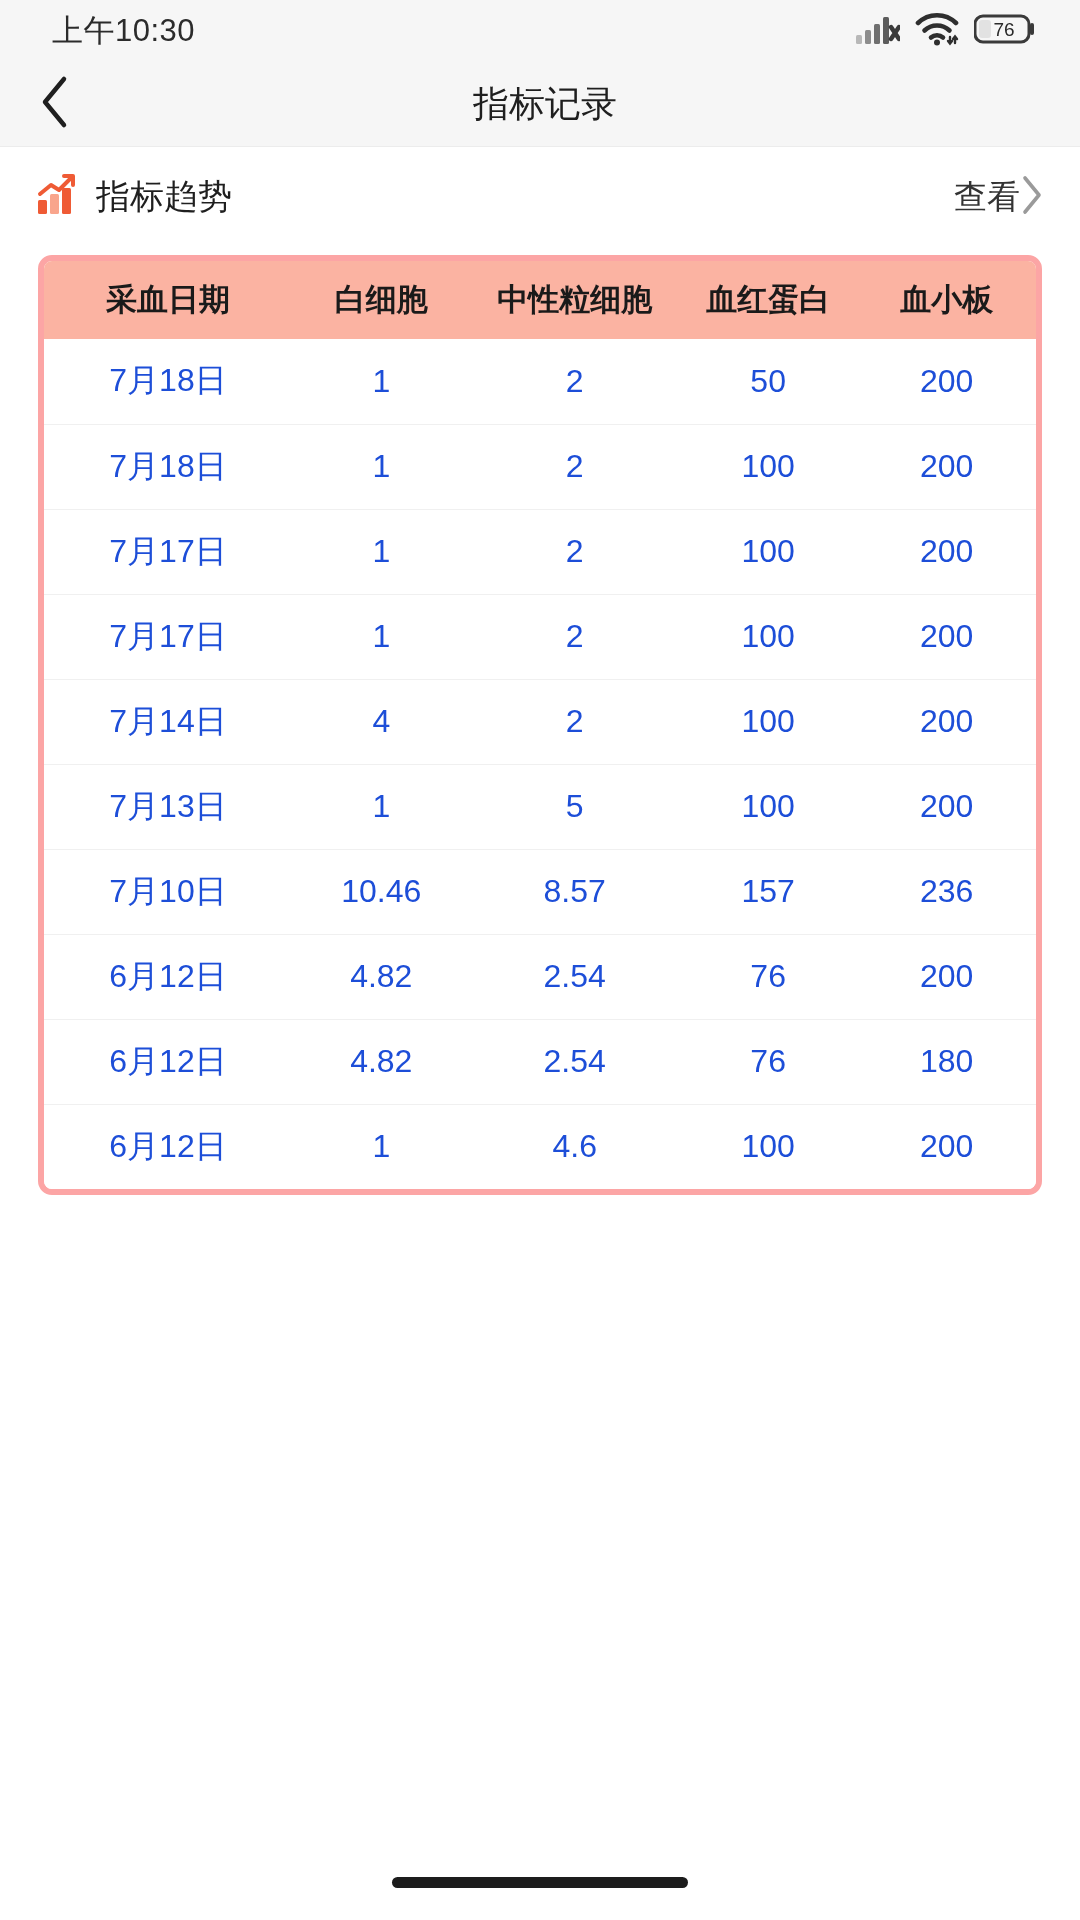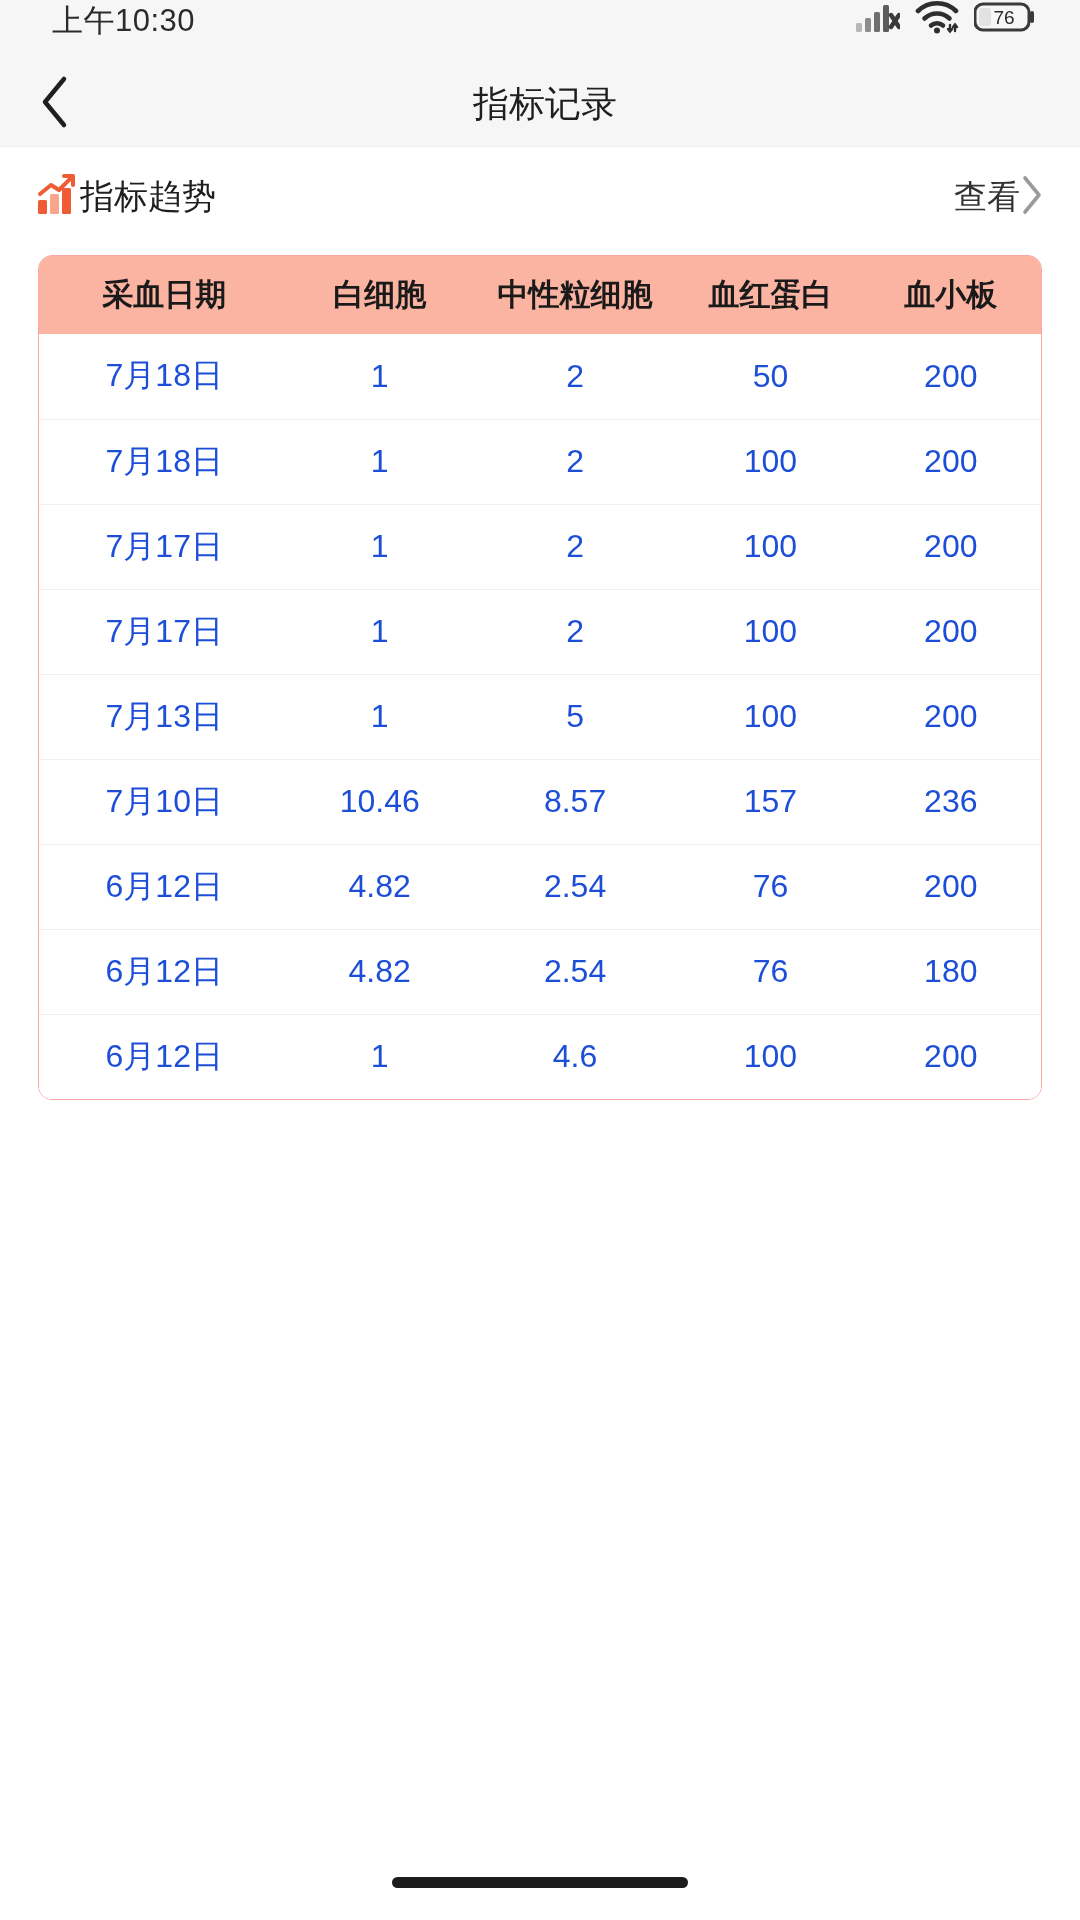--- a/index.html
+++ b/index.html
@@ -6,21 +6,21 @@
   html, body {
     width:1080px; height:1920px;
     font-family:"Liberation Sans","DejaVu Sans",sans-serif;
     background:#ffffff; overflow:hidden;
   }
   #screen { position:relative; width:1080px; height:1920px; background:#ffffff; }
 
   
   .statusbar {
     height:62px; background:#f6f6f6;
-    display:flex; align-items:flex-start; justify-content:space-between;
+    display:flex; align-items:center; justify-content:space-between;
     padding:0 44px 0 52px;
   }
   .status-time { font-size:31px; color:#2b2b2b; letter-spacing:0.5px; }
   .status-icons { display:flex; align-items:center; gap:15px; }
   .ico { display:block; }
 
   
   .navbar {
     height:85px; background:#f6f6f6;
     display:flex; align-items:center; position:relative;
@@ -31,29 +31,29 @@
     position:absolute; left:0; right:0; text-align:center;
     font-size:36px; color:#1f1f1f; pointer-events:none;padding-left:10px;
   }
 
   
   .trend-row {
     height:100px; background:#ffffff;
     display:flex; align-items:center; justify-content:space-between;
     padding:0 36px 0 34px;
   }
-  .trend-left { display:flex; align-items:center; }
+  .trend-left { display:flex; align-items:center; gap:16px; }
   .trend-label { font-size:34px; color:#1f1f1f; }
   .trend-right { display:flex; align-items:center; }
   .trend-view { font-size:33px; color:#333333; }
 
   
   .table-wrap {
     margin:8px 38px 0 38px;
-    border:1px solid #fca5a5;
+    border:6px solid #fca5a5;
     border-radius:14px;
     background:#ffffff;
     overflow:hidden;
   }
   table.idx { width:100%; border-collapse:collapse; table-layout:fixed; }
   table.idx thead th {
     background:#fbb3a2;
     color:#1a1a1a;
     font-size:31px;
     font-weight:700;
@@ -200,20 +200,27 @@
             <td>200</td>
           </tr>
           <tr>
             <td>7月17日</td>
             <td>1</td>
             <td>2</td>
             <td>100</td>
             <td>200</td>
           </tr>
           <tr>
+            <td>7月14日</td>
+            <td>4</td>
+            <td>2</td>
+            <td>100</td>
+            <td>200</td>
+          </tr>
+          <tr>
             <td>7月13日</td>
             <td>1</td>
             <td>5</td>
             <td>100</td>
             <td>200</td>
           </tr>
           <tr>
             <td>7月10日</td>
             <td>10.46</td>
             <td>8.57</td>

